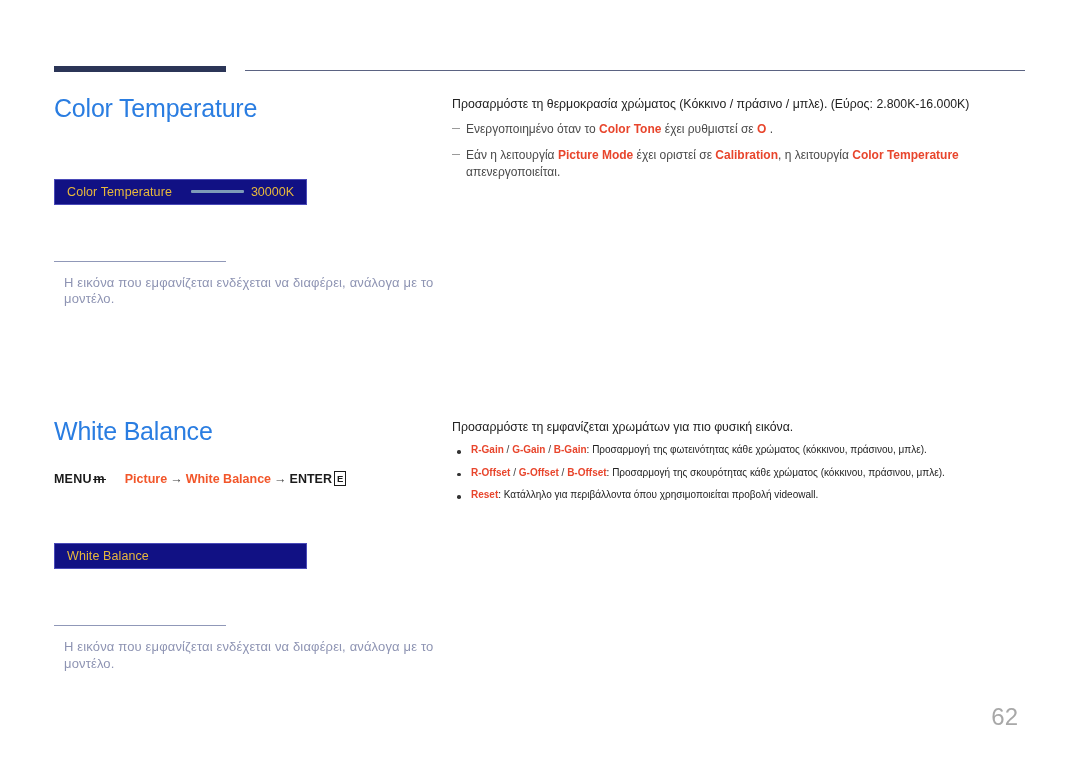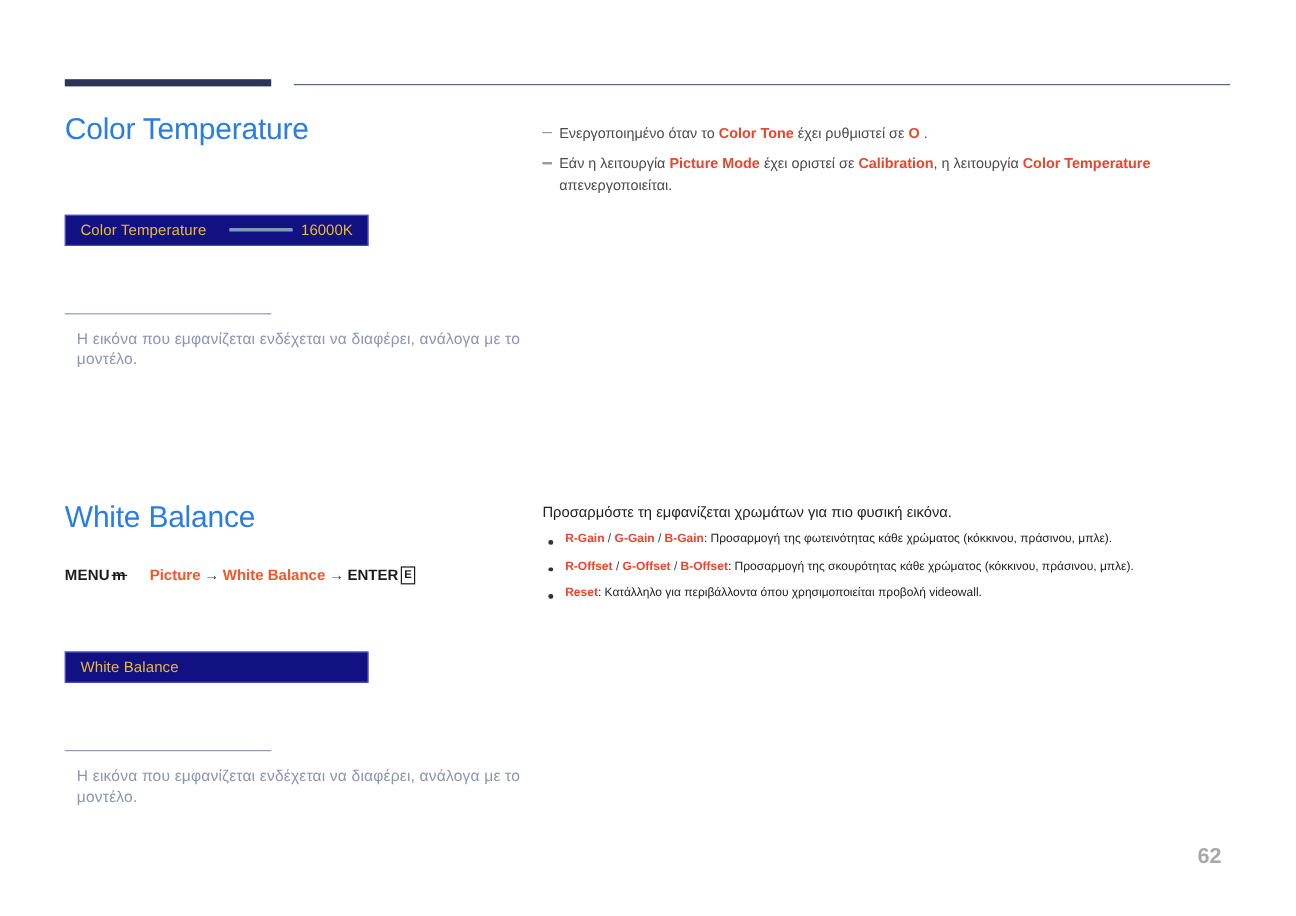--- a/index.html
+++ b/index.html
@@ -169,23 +169,23 @@
     border-radius: 50%;
     background: #333333;
   }
   .hl { color: #e8452c; font-weight: bold; }
   .sep { color: #444444; }
 
   
   .page-num {
     position: absolute;
     right: 54px; top: 703px;
-    font-size: 18px;
+    font-size: 24px;
     color: #a8a8a8;
-    font-weight: 700;
+    font-weight: 400;
   }
 </style>
 </head>
 <body>
 
 <div class="page">
 
   <div class="rule-thick"></div>
   <div class="rule-thin"></div>
 
@@ -193,32 +193,33 @@
 
     <div class="left-col">
       <h1 class="sec-title">Color Temperature</h1>
 
 
       <div style="margin-top:56px;">
         <div class="osd-bar">
           <span class="osd-label">Color Temperature</span>
           <span class="osd-right">
             <span class="osd-slider"></span>
-            <span class="osd-value">16000K</span>
+            <span class="osd-value">30000K</span>
           </span>
         </div>
       </div>
 
       <div style="margin-top:56px;">
         <div class="note-rule"></div>
         <div class="note-text">Η εικόνα που εμφανίζεται ενδέχεται να διαφέρει, ανάλογα με το μοντέλο.</div>
       </div>
     </div>
 
     <div class="right-col">
+      <p class="desc desc-intro">Προσαρμόστε τη θερμοκρασία χρώματος (Κόκκινο / πράσινο / μπλε). (Εύρος: 2.800K-16.000K)</p>
       <div>
           <div class="subnote"><span>Ενεργοποιημένο όταν το </span><span class="hl">Color Tone</span><span> έχει ρυθμιστεί σε </span><span class="hl">O</span><span>  .</span></div>
           <div class="subnote"><span>Εάν η λειτουργία </span><span class="hl">Picture Mode</span><span> έχει οριστεί σε </span><span class="hl">Calibration</span><span>, η λειτουργία </span><span class="hl">Color Temperature</span><span> απενεργοποιείται.</span></div>
         </div>
       <ul class="bullets"></ul>
     </div>
   </div>
 
   <div class="section" style="top:418px;">
 

